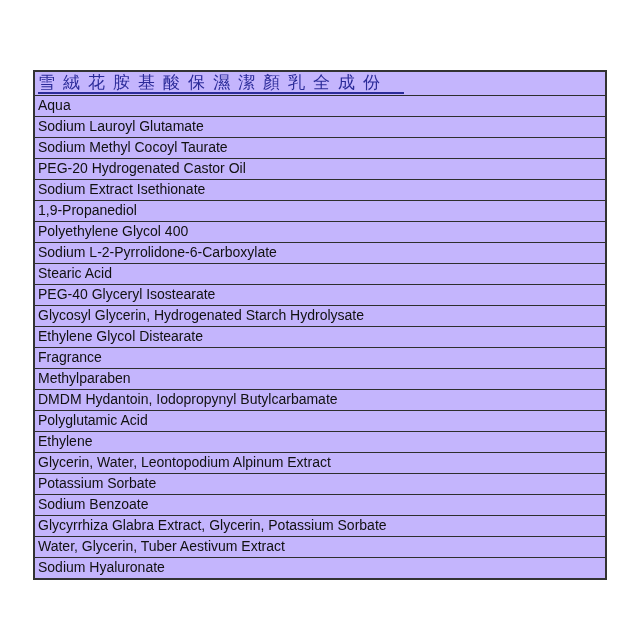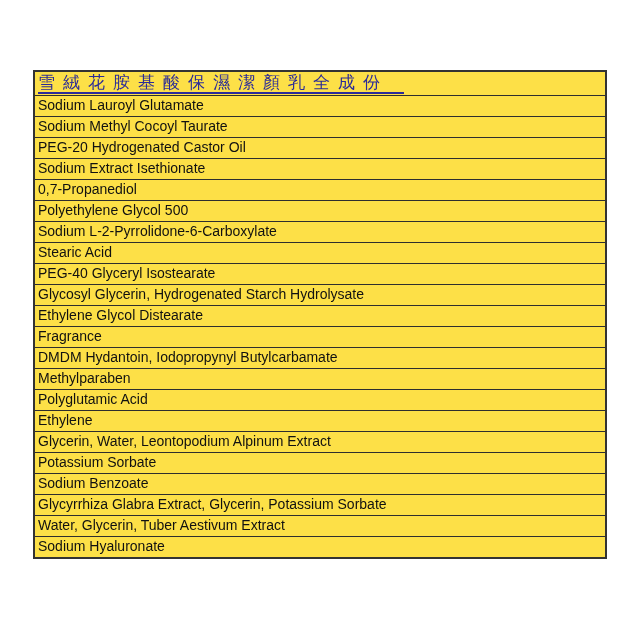--- a/index.html
+++ b/index.html
@@ -17,21 +17,21 @@
     height: 640px;
     background: #ffffff;
   }
   table.ingredients {
     position: absolute;
     left: 33px;
     top: 70px;
     width: 574px;
     border-collapse: collapse;
     table-layout: fixed;
-    background: #fde047;
+    background: #c4b5fd;
     border: 2px solid #333333;
   }
   table.ingredients td {
     border: 1px solid #2e2e2e;
     padding: 0 2px 1px 3px;
     vertical-align: middle;
     white-space: nowrap;
     overflow: hidden;
   }
   td.title-cell {
@@ -62,61 +62,64 @@
 
 <div class="page">
   <table class="ingredients">
     <tbody>
       <tr>
         <td class="title-cell">
           <span class="title-text">雪絨花胺基酸保濕潔顏乳全成份</span>
         </td>
       </tr>
 
+    <tr>
+          <td class="ingredient-cell">Aqua</td>
+        </tr>
         <tr>
           <td class="ingredient-cell">Sodium Lauroyl Glutamate</td>
         </tr>
         <tr>
           <td class="ingredient-cell">Sodium Methyl Cocoyl Taurate</td>
         </tr>
         <tr>
           <td class="ingredient-cell">PEG-20 Hydrogenated Castor Oil</td>
         </tr>
         <tr>
           <td class="ingredient-cell">Sodium Extract Isethionate</td>
         </tr>
         <tr>
-          <td class="ingredient-cell">0,7-Propanediol</td>
+          <td class="ingredient-cell">1,9-Propanediol</td>
         </tr>
         <tr>
-          <td class="ingredient-cell">Polyethylene Glycol 500</td>
+          <td class="ingredient-cell">Polyethylene Glycol 400</td>
         </tr>
         <tr>
           <td class="ingredient-cell">Sodium L-2-Pyrrolidone-6-Carboxylate</td>
         </tr>
         <tr>
           <td class="ingredient-cell">Stearic Acid</td>
         </tr>
         <tr>
           <td class="ingredient-cell">PEG-40 Glyceryl Isostearate</td>
         </tr>
         <tr>
           <td class="ingredient-cell">Glycosyl Glycerin, Hydrogenated Starch Hydrolysate</td>
         </tr>
         <tr>
           <td class="ingredient-cell">Ethylene Glycol Distearate</td>
         </tr>
         <tr>
           <td class="ingredient-cell">Fragrance</td>
         </tr>
         <tr>
-          <td class="ingredient-cell">DMDM Hydantoin, Iodopropynyl Butylcarbamate</td>
+          <td class="ingredient-cell">Methylparaben</td>
         </tr>
         <tr>
-          <td class="ingredient-cell">Methylparaben</td>
+          <td class="ingredient-cell">DMDM Hydantoin, Iodopropynyl Butylcarbamate</td>
         </tr>
         <tr>
           <td class="ingredient-cell">Polyglutamic Acid</td>
         </tr>
         <tr>
           <td class="ingredient-cell">Ethylene</td>
         </tr>
         <tr>
           <td class="ingredient-cell">Glycerin, Water, Leontopodium Alpinum Extract</td>
         </tr>

